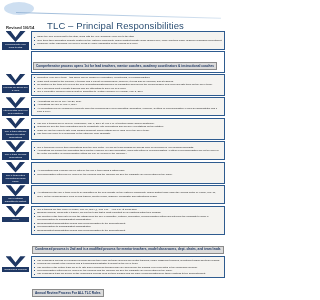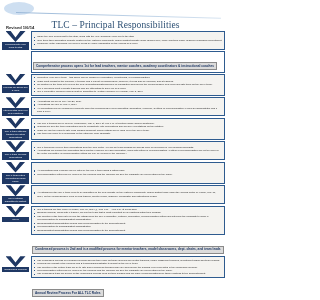--- a/index.html
+++ b/index.html
@@ -44,21 +44,20 @@
     position: absolute;
     left: 0;
     top: 14px;
     width: 231px;
     text-align: center;
     font-size: 9.5px;
     font-weight: normal;
     color: #2c4f73;
     letter-spacing: 0.1px;
     white-space: nowrap;
-    font-family: Liberation Serif, serif;
   }
   #revised-date {
     position: absolute;
     left: 6px;
     top: 25px;
     font-size: 4.1px;
     font-weight: bold;
     color: #222;
   }
 

